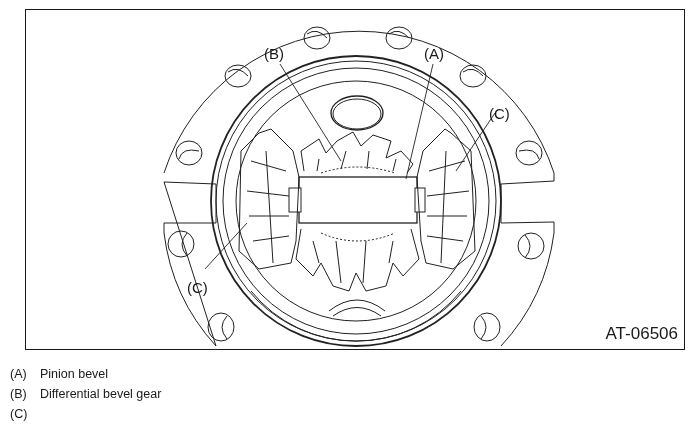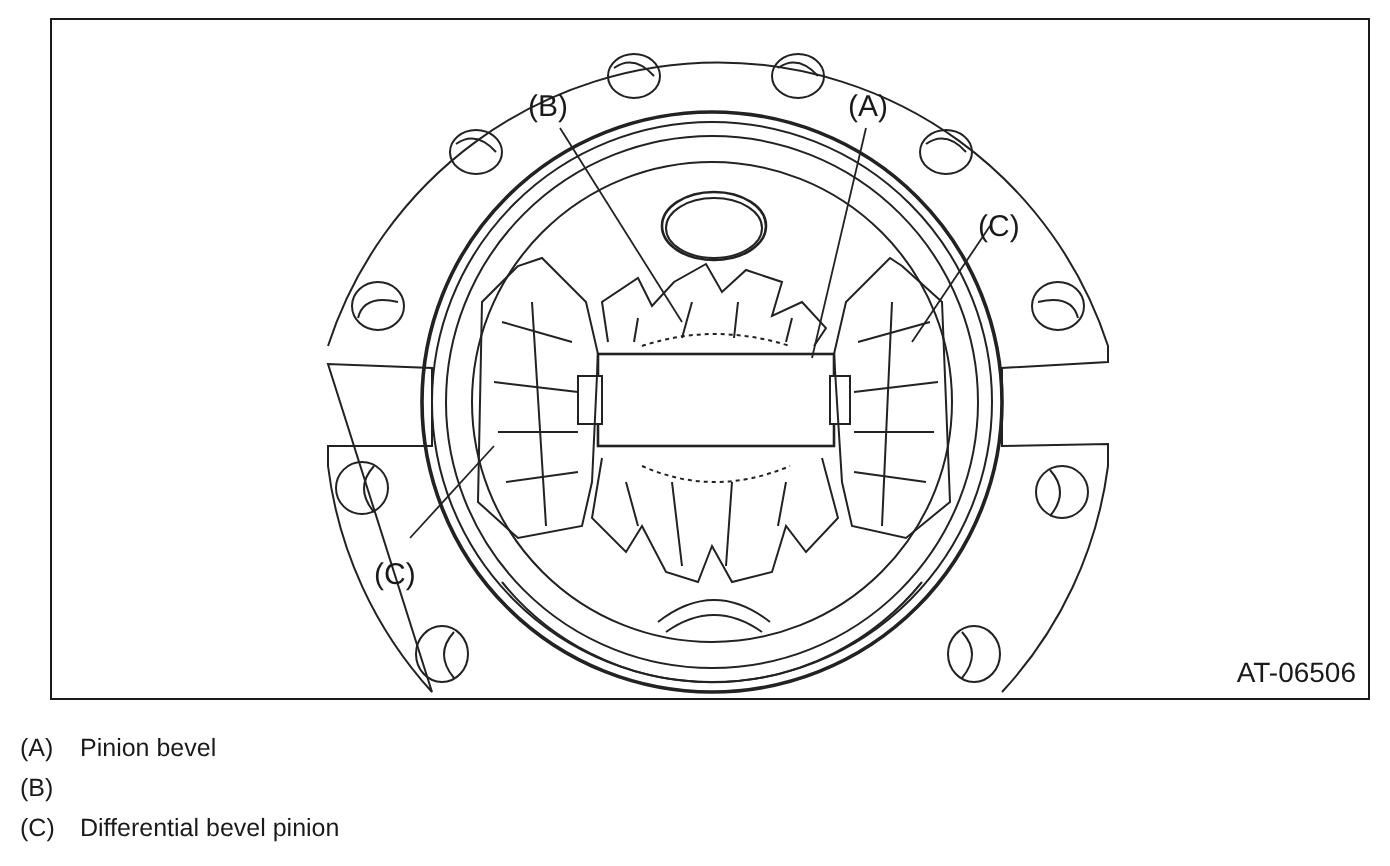--- a/index.html
+++ b/index.html
@@ -2,21 +2,21 @@
 <html><head>
 <meta charset="utf-8">
 <style>
   html, body { margin: 0; padding: 0; background: #ffffff; }
   body { width: 695px; height: 433px; position: relative; overflow: hidden;
          font-family: "Liberation Sans", sans-serif; color: #1a1a1a; }
   .frame { position: absolute; left: 25px; top: 9px; width: 660px; height: 341px;
            border: 1.3px solid #1a1a1a; box-sizing: border-box; overflow: hidden; background:#fff; }
   .frame svg { position: absolute; left: 0; top: 0; }
   .callout { position: absolute; font-size: 15px; line-height: 15px; color: #1a1a1a; white-space: nowrap; }
-  .fig-id { position: absolute; right: 6px; bottom: 5px; font-size: 14px; color: #1a1a1a; }
+  .fig-id { position: absolute; right: 6px; bottom: 5px; font-size: 17px; color: #1a1a1a; }
   .legend { position: absolute; left: 10px; top: 364px; }
   .legend-row { height: 20px; display: flex; align-items: center; font-size: 12.5px; }
   .legend-key { width: 30px; }
 </style>
 </head>
 <body>
 
 <div class="frame">
   <svg width="660" height="341" viewBox="25 9 660 341" fill="none" stroke="#222" stroke-width="1">
 
@@ -103,18 +103,18 @@
   <div class="fig-id">AT-06506</div>
 </div>
 
 <div class="legend">
   <div class="legend-row">
     <span class="legend-key">(A)</span>
     <span>Pinion bevel</span>
   </div>
   <div class="legend-row">
     <span class="legend-key">(B)</span>
+    <span>Differential bevel gear</span>
   </div>
   <div class="legend-row">
     <span class="legend-key">(C)</span>
-    <span>Differential bevel pinion</span>
   </div>
 </div>
 
 </body></html>

